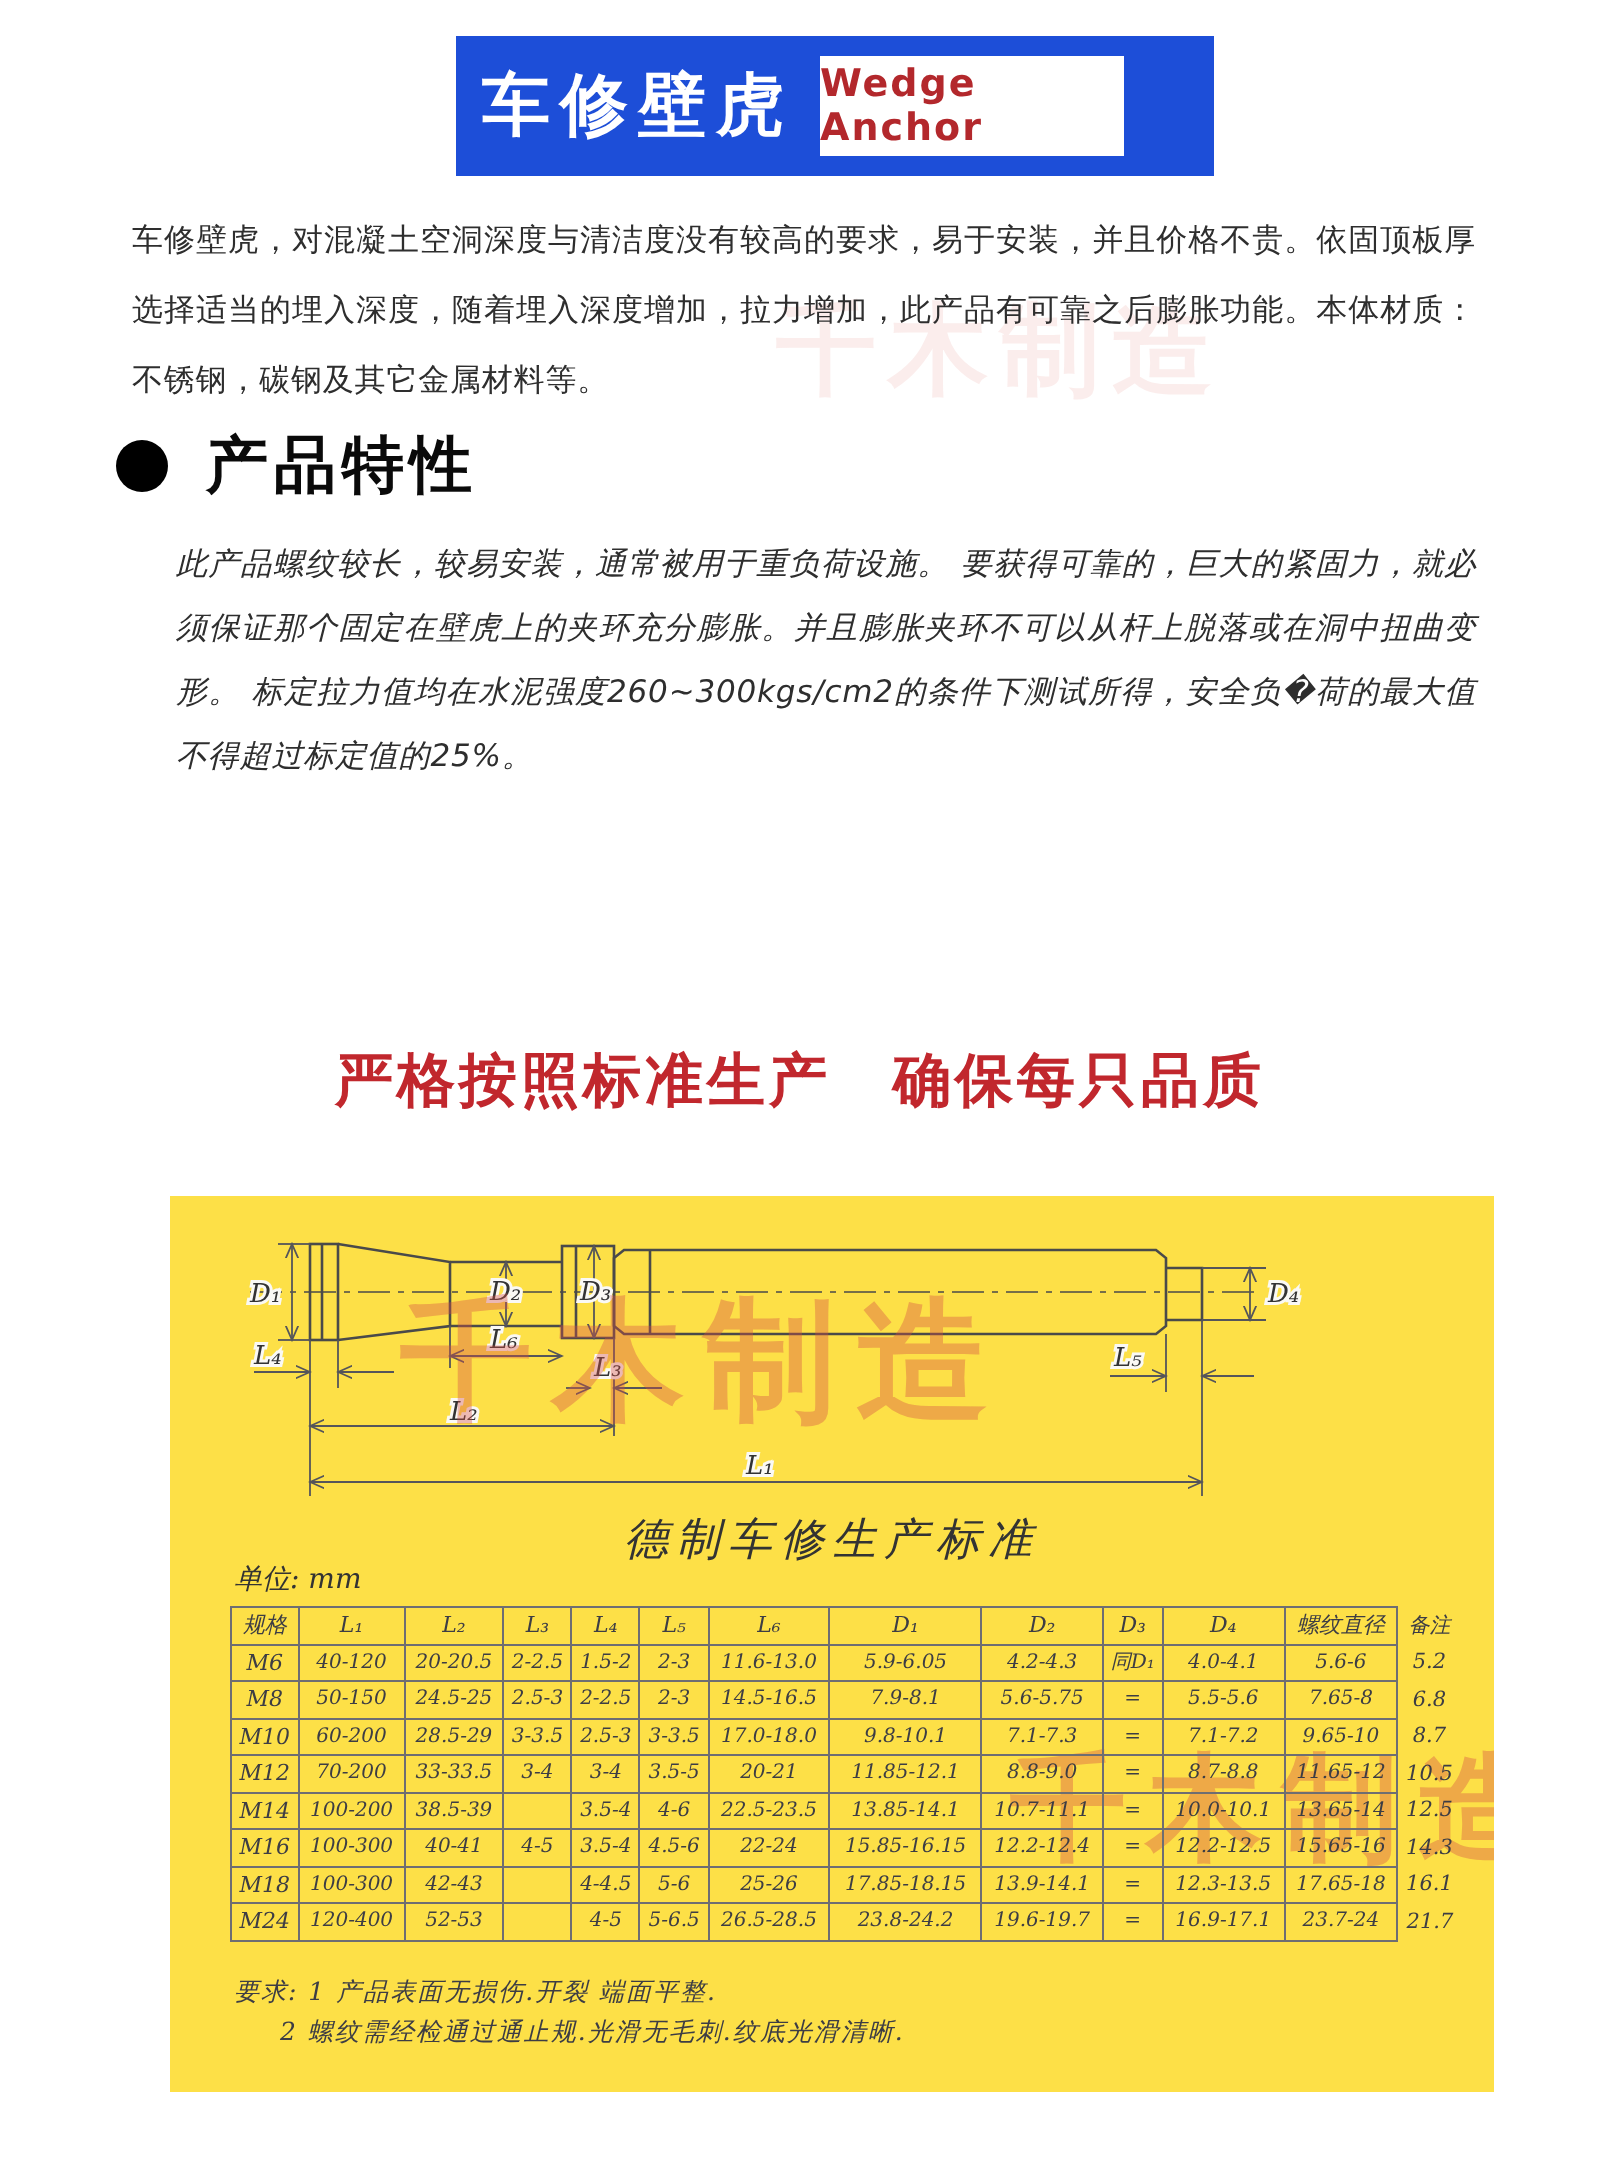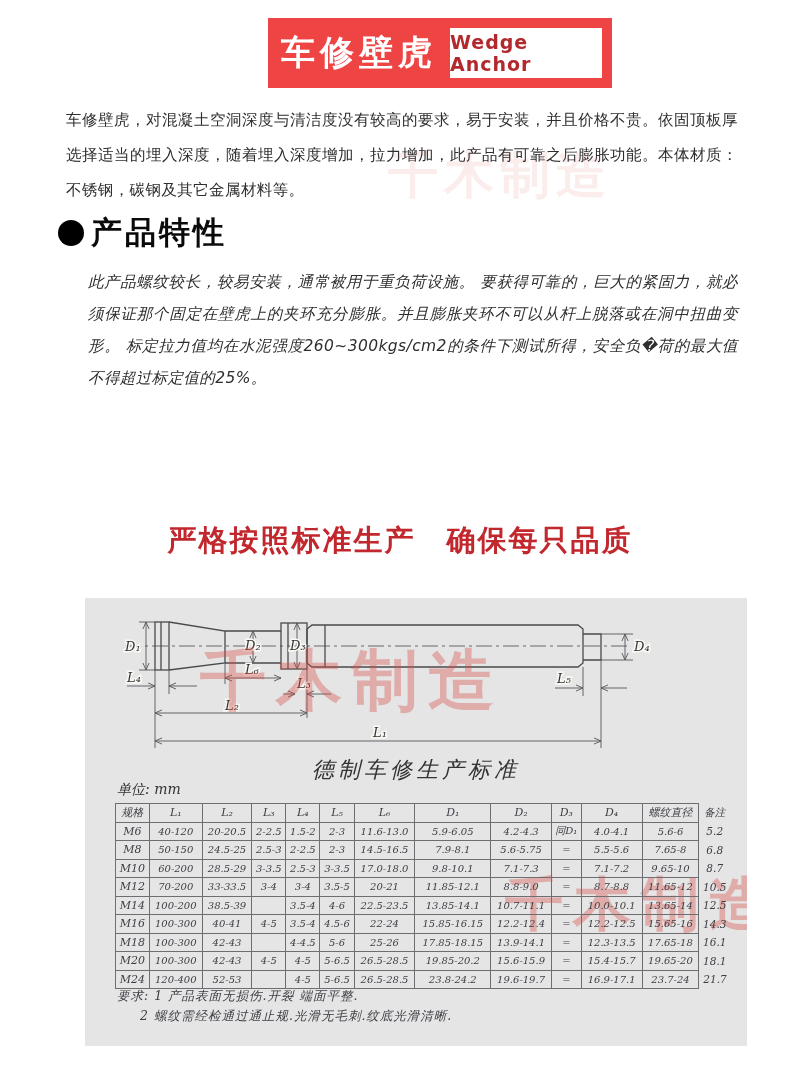--- a/index.html
+++ b/index.html
@@ -1,47 +1,47 @@
 <!DOCTYPE html>
 <html><head>
 <meta charset="utf-8">
 <style>
   html,body{margin:0;padding:0;background:#ffffff;}
   #page{position:relative;width:800px;height:1081px;background:#ffffff;overflow:hidden;
         font-family:"DejaVu Sans",sans-serif;color:#2b2b2b;}
 
   
-  .banner{position:absolute;top:18px;left:228px;width:344px;height:70px;background:#ef4444;
-          display:flex;align-items:center;margin-left:40px;}
+  .banner{position:absolute;top:18px;left:228px;width:379px;height:70px;background:#1d4ed8;
+          display:flex;align-items:center;}
   .banner-cn{width:182px;text-align:center;color:#ffffff;font-size:34px;font-weight:bold;
              letter-spacing:5px;}
   .banner-en-box{position:absolute;top:10px;left:182px;width:152px;height:50px;background:#ffffff;
                  display:flex;align-items:center;justify-content:flex-end;}
   .banner-en{color:#b3282c;font-size:19px;font-weight:bold;letter-spacing:1px;}
 
   
   .para{position:absolute;font-size:15.5px;line-height:35px;letter-spacing:0.4px;color:#2e2e2e;
         text-align:justify;}
   #intro{top:103px;left:66px;width:672px;}
   #feat-body{top:266px;left:88px;width:650px;line-height:32px;font-style:italic;}
   #app-body{top:446px;left:88px;width:650px;line-height:31px;}
 
   
-  .sec-head{position:absolute;display:flex;align-items:center;gap:7px;}
+  .sec-head{position:absolute;display:flex;align-items:center;gap:19px;}
   #feat-head{top:212px;left:58px;}
   #app-head{top:392px;left:58px;}
   .bullet{width:26px;height:26px;background:#000;border-radius:50%;flex:0 0 auto;}
   .sec-title{font-size:31px;font-weight:900;color:#0a0a0a;letter-spacing:3px;}
 
   
   #slogan{position:absolute;top:521px;left:0;width:800px;text-align:center;
           font-size:29px;font-weight:900;color:#c1272d;letter-spacing:2px;}
 
   
-  #paper{position:absolute;top:598px;left:85px;width:662px;height:448px;background:#e5e5e5;
+  #paper{position:absolute;top:598px;left:85px;width:662px;height:448px;background:#fde047;
          overflow:hidden;}
   .hand{font-family:"DejaVu Serif",serif;font-style:italic;color:#3d3d44;}
   #diagram{position:absolute;top:0;left:0;}
   #drawing-caption{position:absolute;top:157px;left:0;width:662px;text-align:center;
                    font-size:22px;letter-spacing:4px;color:#333;}
   #unit-label{position:absolute;top:183px;left:32px;font-size:14px;color:#333;}
 
   
   #spec-table{position:absolute;top:205px;left:30px;width:616px;border-collapse:collapse;
               font-size:10px;}
@@ -291,35 +291,20 @@
             <td>5-6</td>
             <td>25-26</td>
             <td>17.85-18.15</td>
             <td>13.9-14.1</td>
             <td>=</td>
             <td>12.3-13.5</td>
             <td>17.65-18</td>
             <td>16.1</td>
           </tr>
           <tr>
-            <td>M20</td>
-            <td>100-300</td>
-            <td>42-43</td>
-            <td>4-5</td>
-            <td>4-5</td>
-            <td>5-6.5</td>
-            <td>26.5-28.5</td>
-            <td>19.85-20.2</td>
-            <td>15.6-15.9</td>
-            <td>=</td>
-            <td>15.4-15.7</td>
-            <td>19.65-20</td>
-            <td>18.1</td>
-          </tr>
-          <tr>
             <td>M24</td>
             <td>120-400</td>
             <td>52-53</td>
             <td></td>
             <td>4-5</td>
             <td>5-6.5</td>
             <td>26.5-28.5</td>
             <td>23.8-24.2</td>
             <td>19.6-19.7</td>
             <td>=</td>

